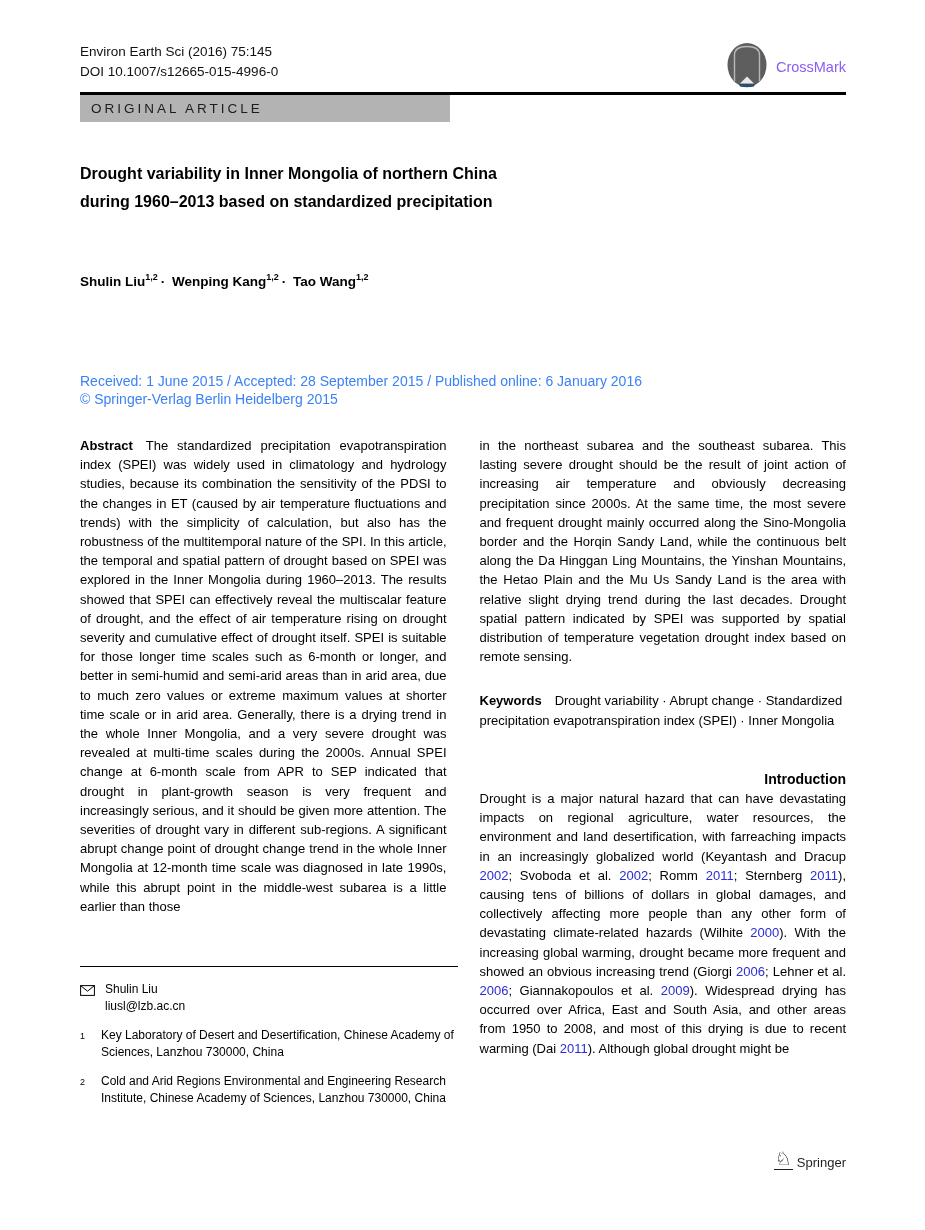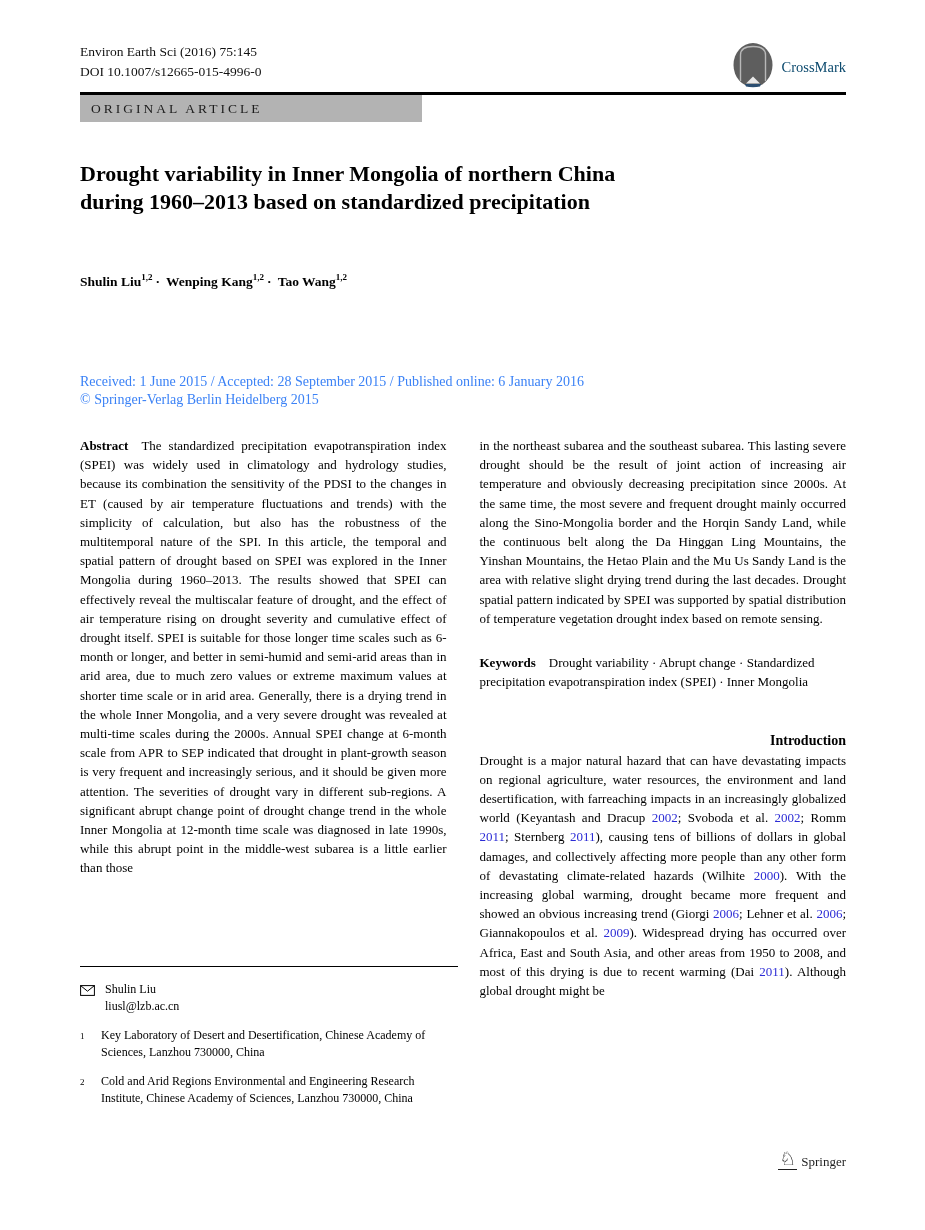--- a/index.html
+++ b/index.html
@@ -1,34 +1,34 @@
 <!DOCTYPE html>
 <html><head>
 <meta charset="utf-8">
 <style>
   html,body { margin:0; padding:0; background:#e9e9e9; }
   .page {
     position:relative; width:925px; height:1230px; background:#ffffff;
-    margin:0 auto; font-family:Liberation Serif, serif; color:#000;
+    margin:0 auto; font-family:Liberation Sans, sans-serif; color:#000;
     overflow:hidden;
   }
   
   .header-left { position:absolute; left:80px; top:42px; font-size:13.5px; line-height:20px; color:#111; }
   .crossmark { position:absolute; top:42px; right:79px; display:flex; align-items:center; gap:7px; }
-  .crossmark-text { font-size:14.5px; color:#0c4a6e; }
+  .crossmark-text { font-size:14.5px; color:#8b5cf6; }
   .header-rule { position:absolute; left:80px; top:92px; width:766px; height:3px; background:#000; }
   .banner {
-    position:absolute; left:80px; top:95px; width:342px; height:27px;
+    position:absolute; left:80px; top:95px; width:370px; height:27px;
     background:#b3b3b3; display:flex; align-items:center; box-sizing:border-box;
     padding-left:11px; font-size:13.5px; letter-spacing:3px; color:#1c1c1c;
   }
   
   .title {
     position:absolute; left:80px; top:160px; width:720px;
-    font-size:22px; font-weight:bold; line-height:28px; color:#000;
+    font-size:16px; font-weight:bold; line-height:28px; color:#000;
   }
   .authors { position:absolute; left:80px; top:272px; font-size:13.5px; font-weight:bold; }
   .authors sup { font-size:9px; }
   .author-sep { font-weight:bold; padding:0 3px; }
   .dates { position:absolute; left:80px; top:373px; font-size:14px; line-height:17.5px; color:#3b82f6; }
   
   .columns { position:absolute; left:80px; top:436px; width:766px; display:flex; gap:33px; }
   .col { width:373px; font-size:13px; line-height:19.2px; text-align:justify; }
   .col p { margin:0; }
   .para-label { font-weight:bold; margin-right:13px; }

